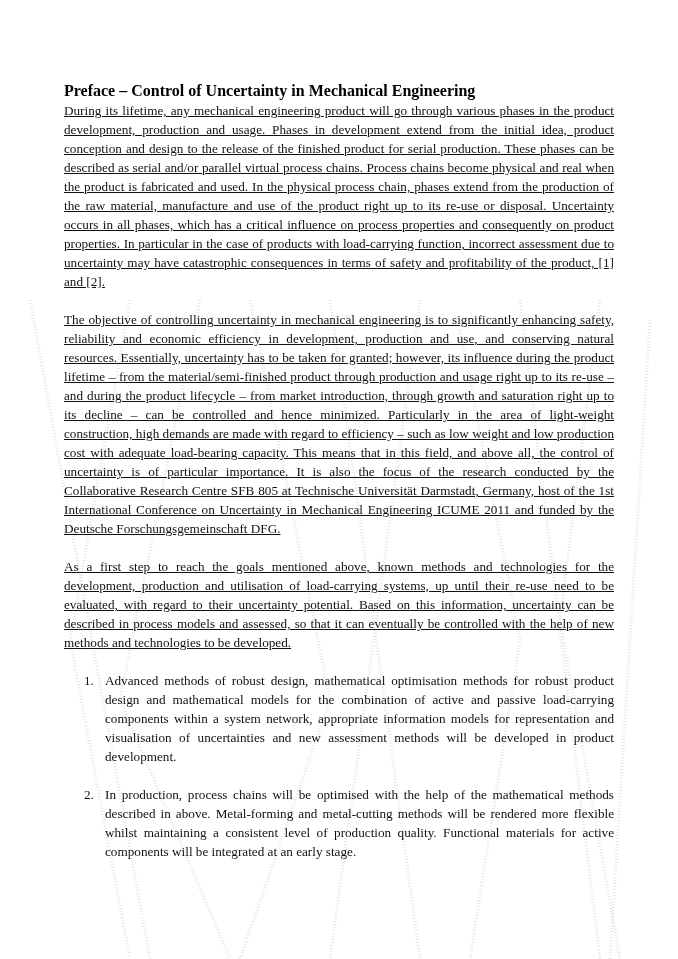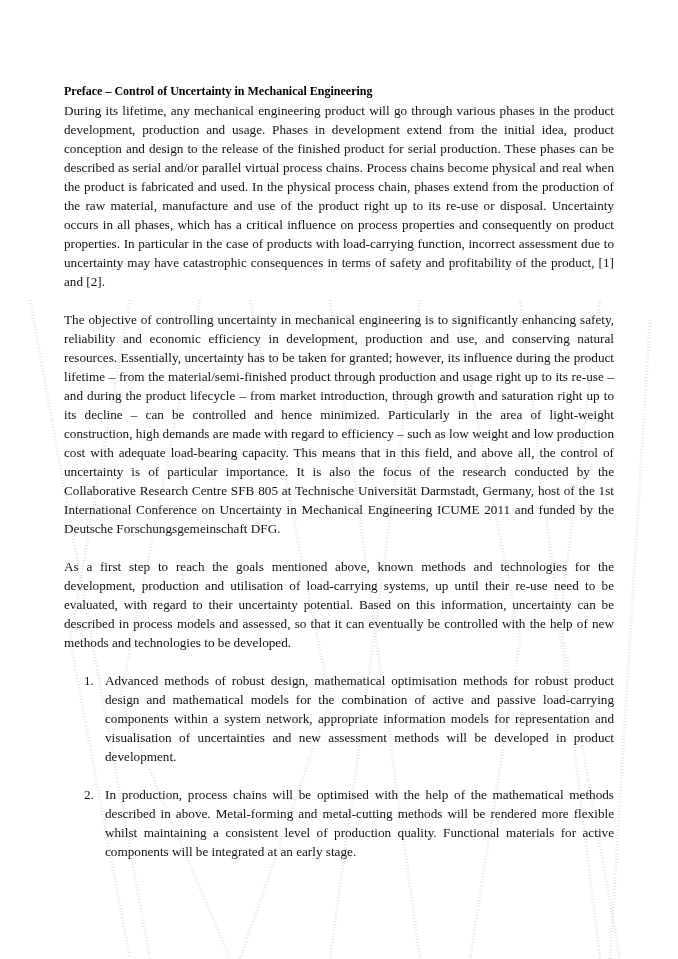--- a/index.html
+++ b/index.html
@@ -24,30 +24,31 @@
     }
     .page {
       position: absolute;
       left: 64px;
       top: 81px;
       width: 550px;
       z-index: 1;
     }
     .title {
       font-weight: bold;
-      font-size: 12px;
+      font-size: 16px;
       line-height: 20px;
       margin: 0;
       color: #000;
     }
     .para {
       font-size: 13.2px;
       line-height: 19px;
       text-align: justify;
       margin: 0 0 19px 0;
+      text-decoration: underline;
     }
     .para.first {
       margin-top: 0;
     }
     ol.items {
       margin: 0;
       padding: 0;
       list-style: none;
     }
     ol.items li {

